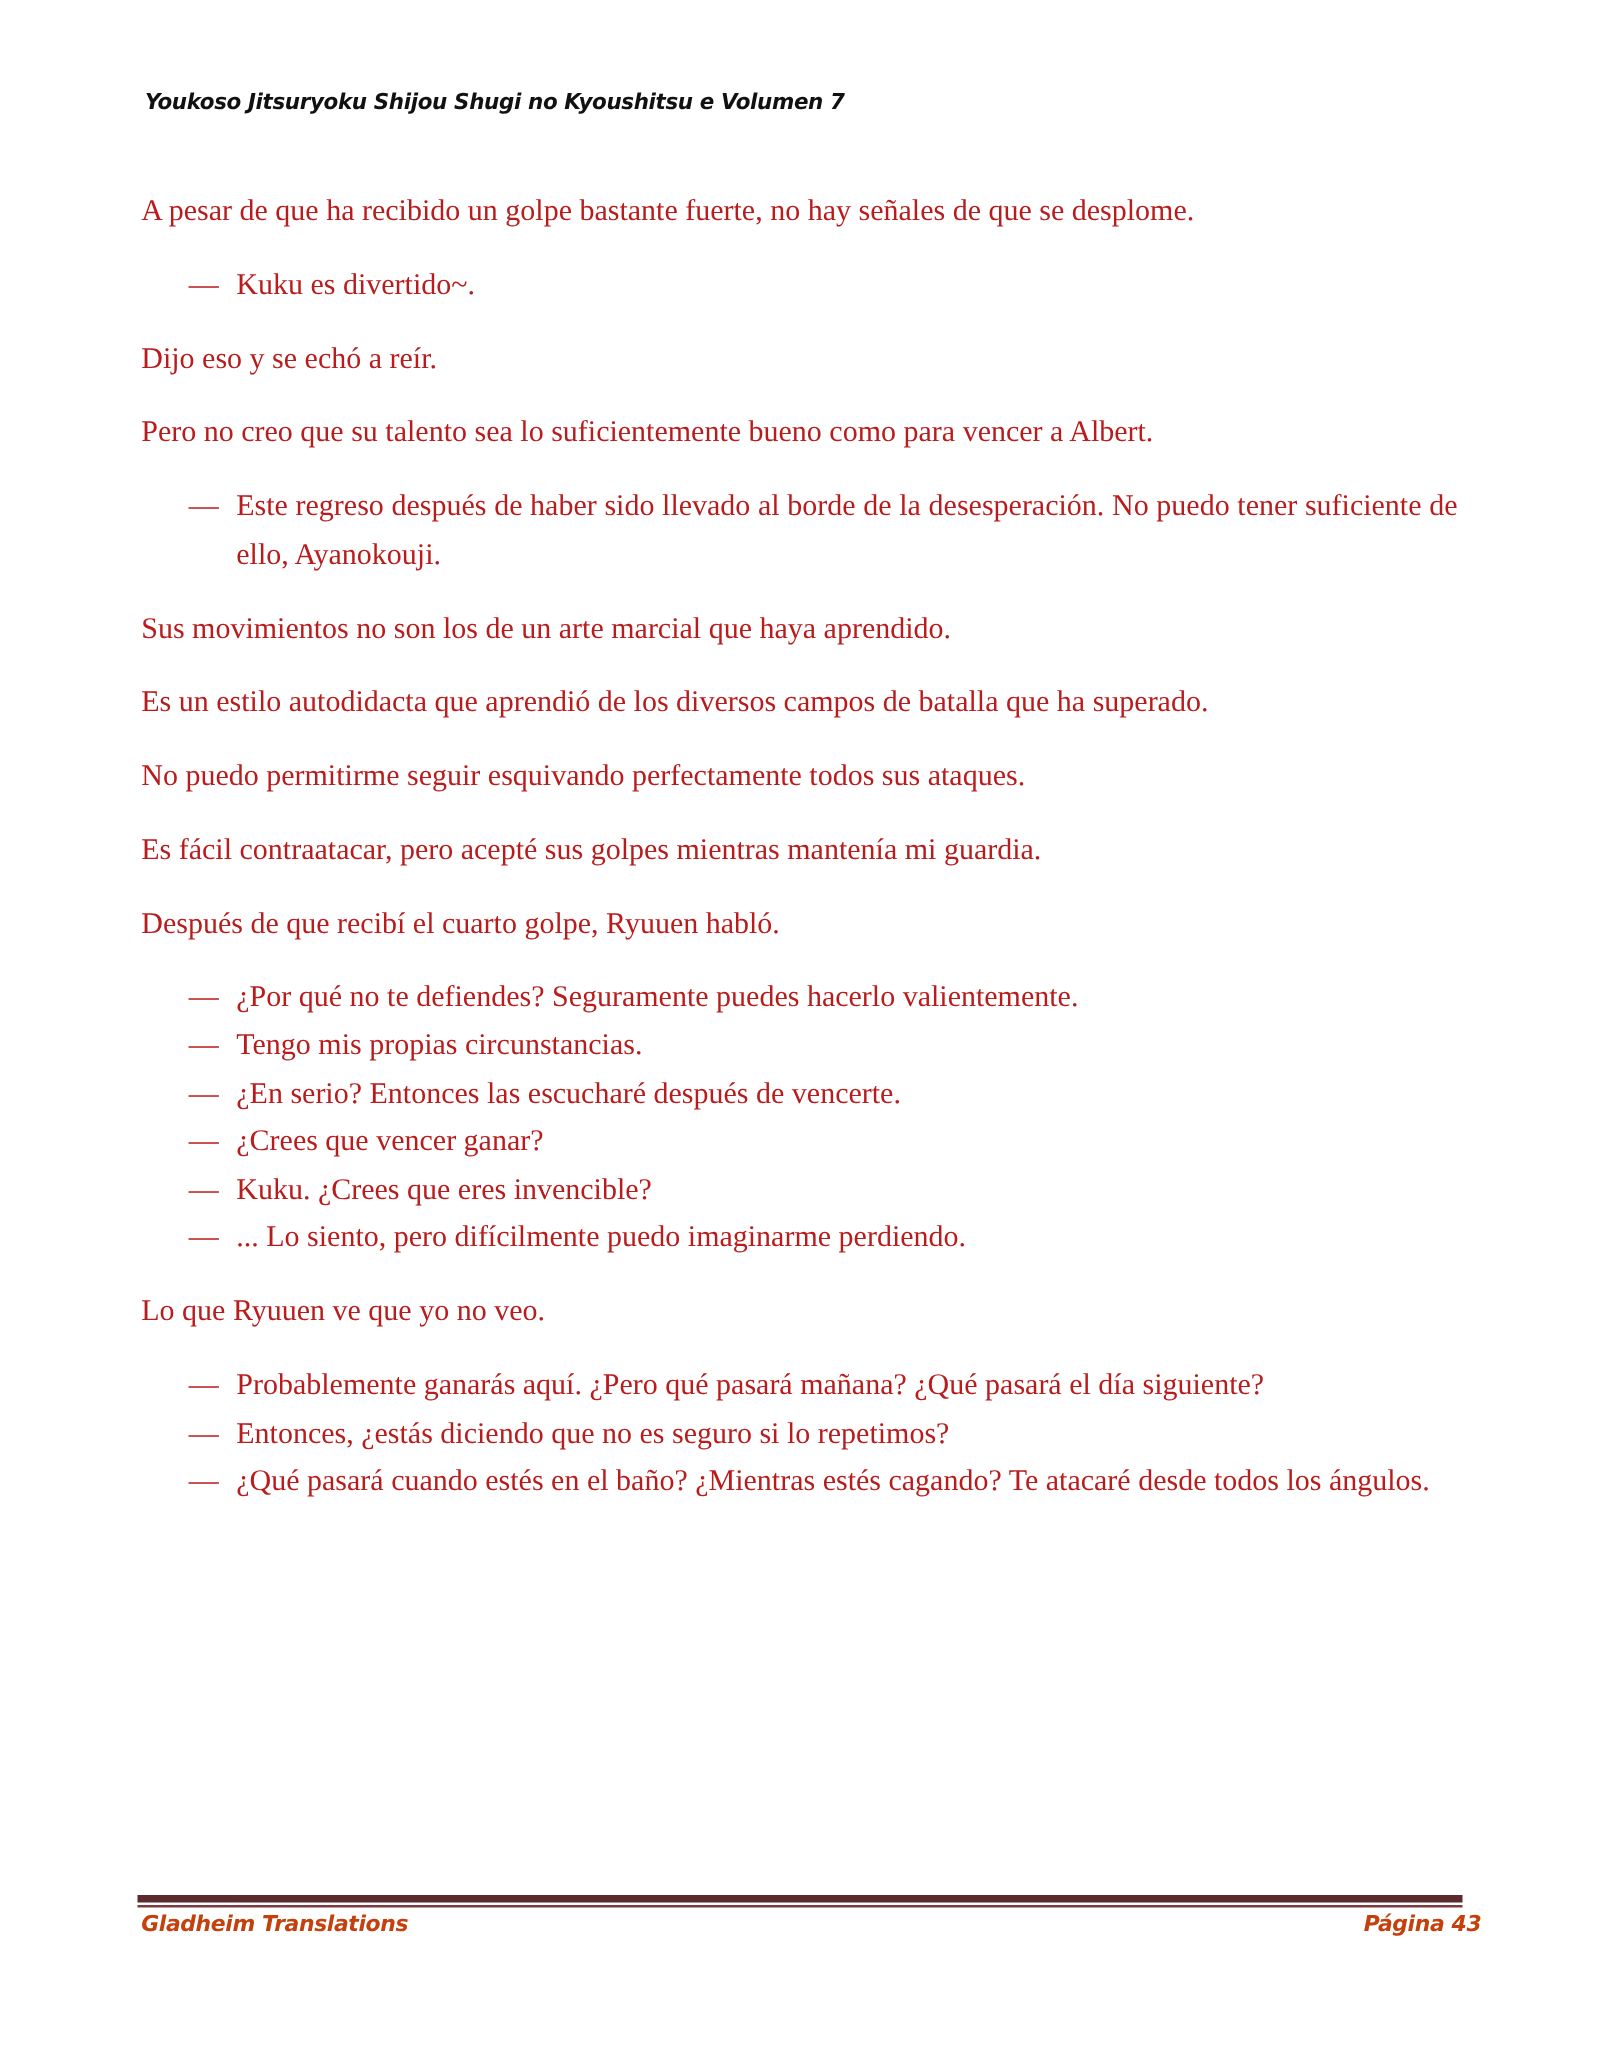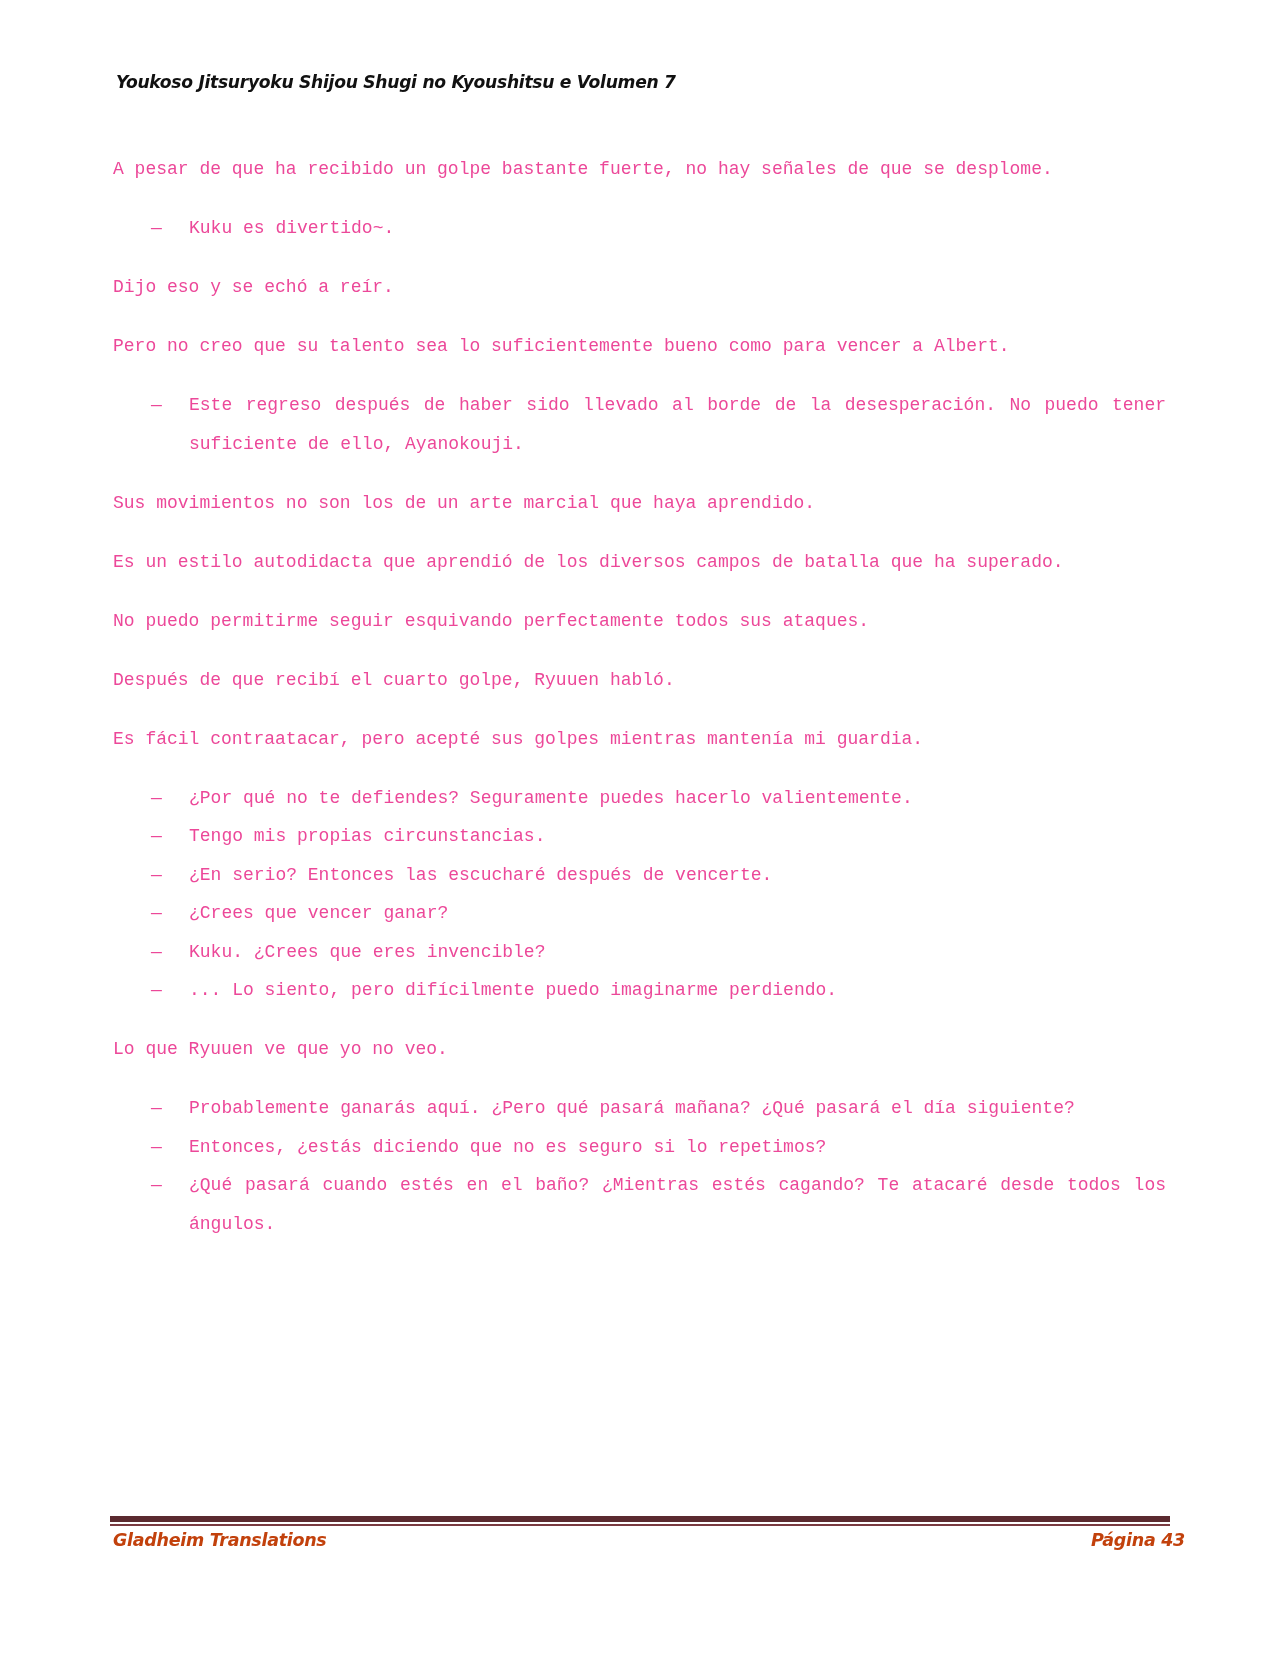--- a/index.html
+++ b/index.html
@@ -26,24 +26,24 @@
       color: #111;
       white-space: nowrap;
       transform: scaleX(0.98);
       transform-origin: left top;
     }
     .body-text {
       position: absolute;
       left: 113px;
       top: 150px;
       width: 1053px;
-      font-family: Liberation Mono, monospace;
-      font-size: 18px;
+      font-family: Liberation Serif, serif;
+      font-size: 24px;
       line-height: 38.5px;
-      color: #ec4899;
+      color: #b91c1c;
     }
     .para {
       margin: 0 0 20.5px 0;
       text-align: justify;
       text-align-last: left;
     }
     .dlg-group {
       margin: 0 0 20.5px 0;
     }
     .dlg {
@@ -102,22 +102,22 @@
   <p class="para">Dijo eso y se echó a reír.</p>
   <p class="para">Pero no creo que su talento sea lo suficientemente bueno como para vencer a Albert.</p>
 
   <div class="dlg-group">
     <div class="dlg"><span class="dash">—</span><span>Este regreso después de haber sido llevado al borde de la desesperación. No puedo tener suficiente de ello, Ayanokouji.</span></div>
   </div>
 
   <p class="para">Sus movimientos no son los de un arte marcial que haya aprendido.</p>
   <p class="para">Es un estilo autodidacta que aprendió de los diversos campos de batalla que ha superado.</p>
   <p class="para">No puedo permitirme seguir esquivando perfectamente todos sus ataques.</p>
+  <p class="para">Es fácil contraatacar, pero acepté sus golpes mientras mantenía mi guardia.</p>
   <p class="para">Después de que recibí el cuarto golpe, Ryuuen habló.</p>
-  <p class="para">Es fácil contraatacar, pero acepté sus golpes mientras mantenía mi guardia.</p>
 
   <div class="dlg-group">
     <div class="dlg"><span class="dash">—</span><span>¿Por qué no te defiendes? Seguramente puedes hacerlo valientemente.</span></div>
     <div class="dlg"><span class="dash">—</span><span>Tengo mis propias circunstancias.</span></div>
     <div class="dlg"><span class="dash">—</span><span>¿En serio? Entonces las escucharé después de vencerte.</span></div>
     <div class="dlg"><span class="dash">—</span><span>¿Crees que vencer ganar?</span></div>
     <div class="dlg"><span class="dash">—</span><span>Kuku. ¿Crees que eres invencible?</span></div>
     <div class="dlg"><span class="dash">—</span><span>... Lo siento, pero difícilmente puedo imaginarme perdiendo.</span></div>
   </div>
 

